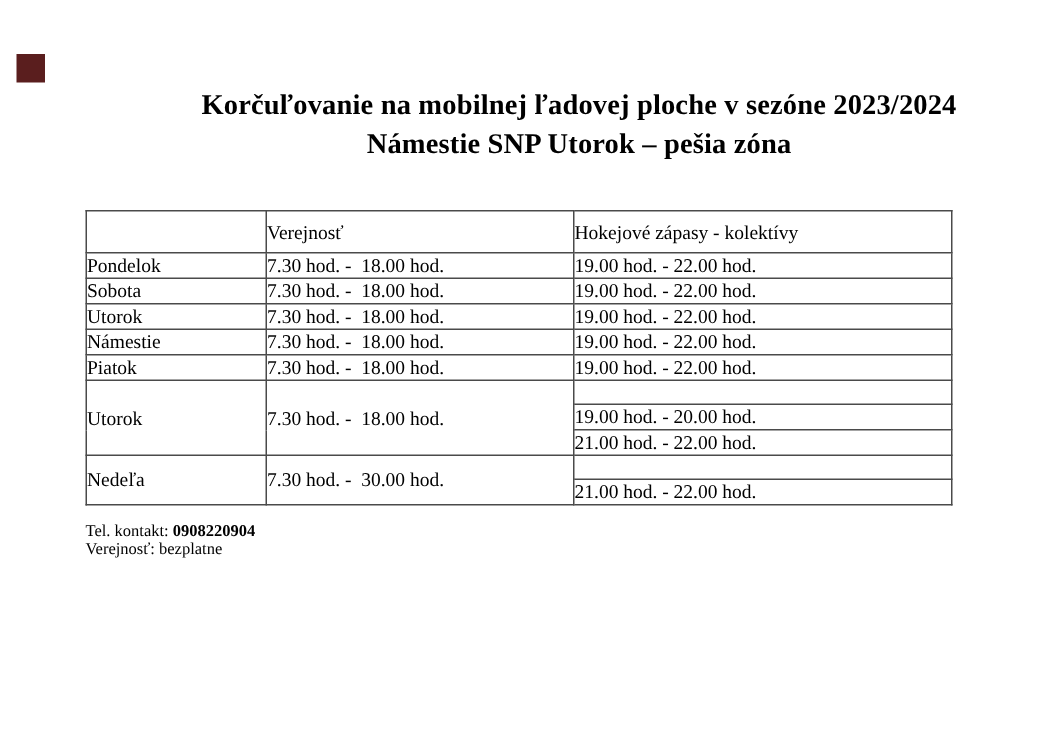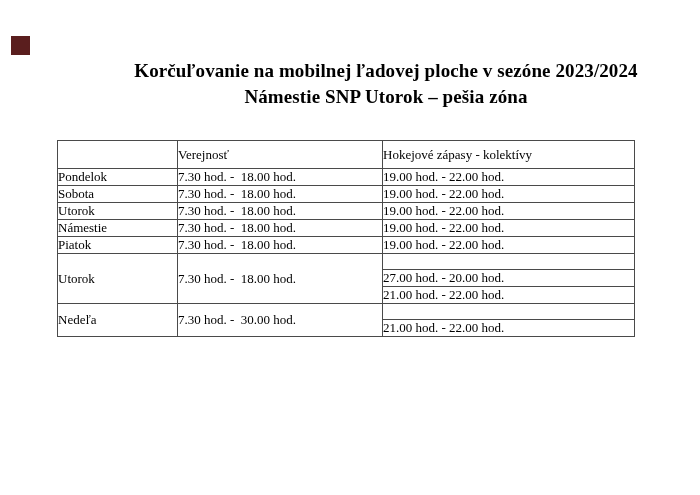--- a/index.html
+++ b/index.html
@@ -112,31 +112,33 @@
       <td class="c-time">7.30 hod. -  18.00 hod.</td>
       <td class="c-time">19.00 hod. - 22.00 hod.</td>
     </tr>
 
     <tr class="r-sub">
       <td class="c-day" rowspan="3">Utorok</td>
       <td class="c-time" rowspan="3">7.30 hod. -  18.00 hod.</td>
       <td class="c-time"></td>
     </tr>
     <tr class="r-sub">
-      <td class="c-time">27.00 hod. - 20.00 hod.</td>
+      <td class="c-time">19.00 hod. - 20.00 hod.</td>
     </tr>
     <tr class="r-sub">
       <td class="c-time">21.00 hod. - 22.00 hod.</td>
     </tr>
 
     <tr class="r-sub">
       <td class="c-day" rowspan="2">Nedeľa</td>
       <td class="c-time" rowspan="2">7.30 hod. -  30.00 hod.</td>
       <td class="c-time"></td>
     </tr>
     <tr class="r-sub">
       <td class="c-time">21.00 hod. - 22.00 hod.</td>
     </tr>
   </tbody>
 </table>
 
 <div class="footer-block">
+  <div><span>Tel. kontakt: </span><span class="bold">0908220904</span></div>
+  <div>Verejnosť: bezplatne</div>
 </div>
 
 </body></html>

